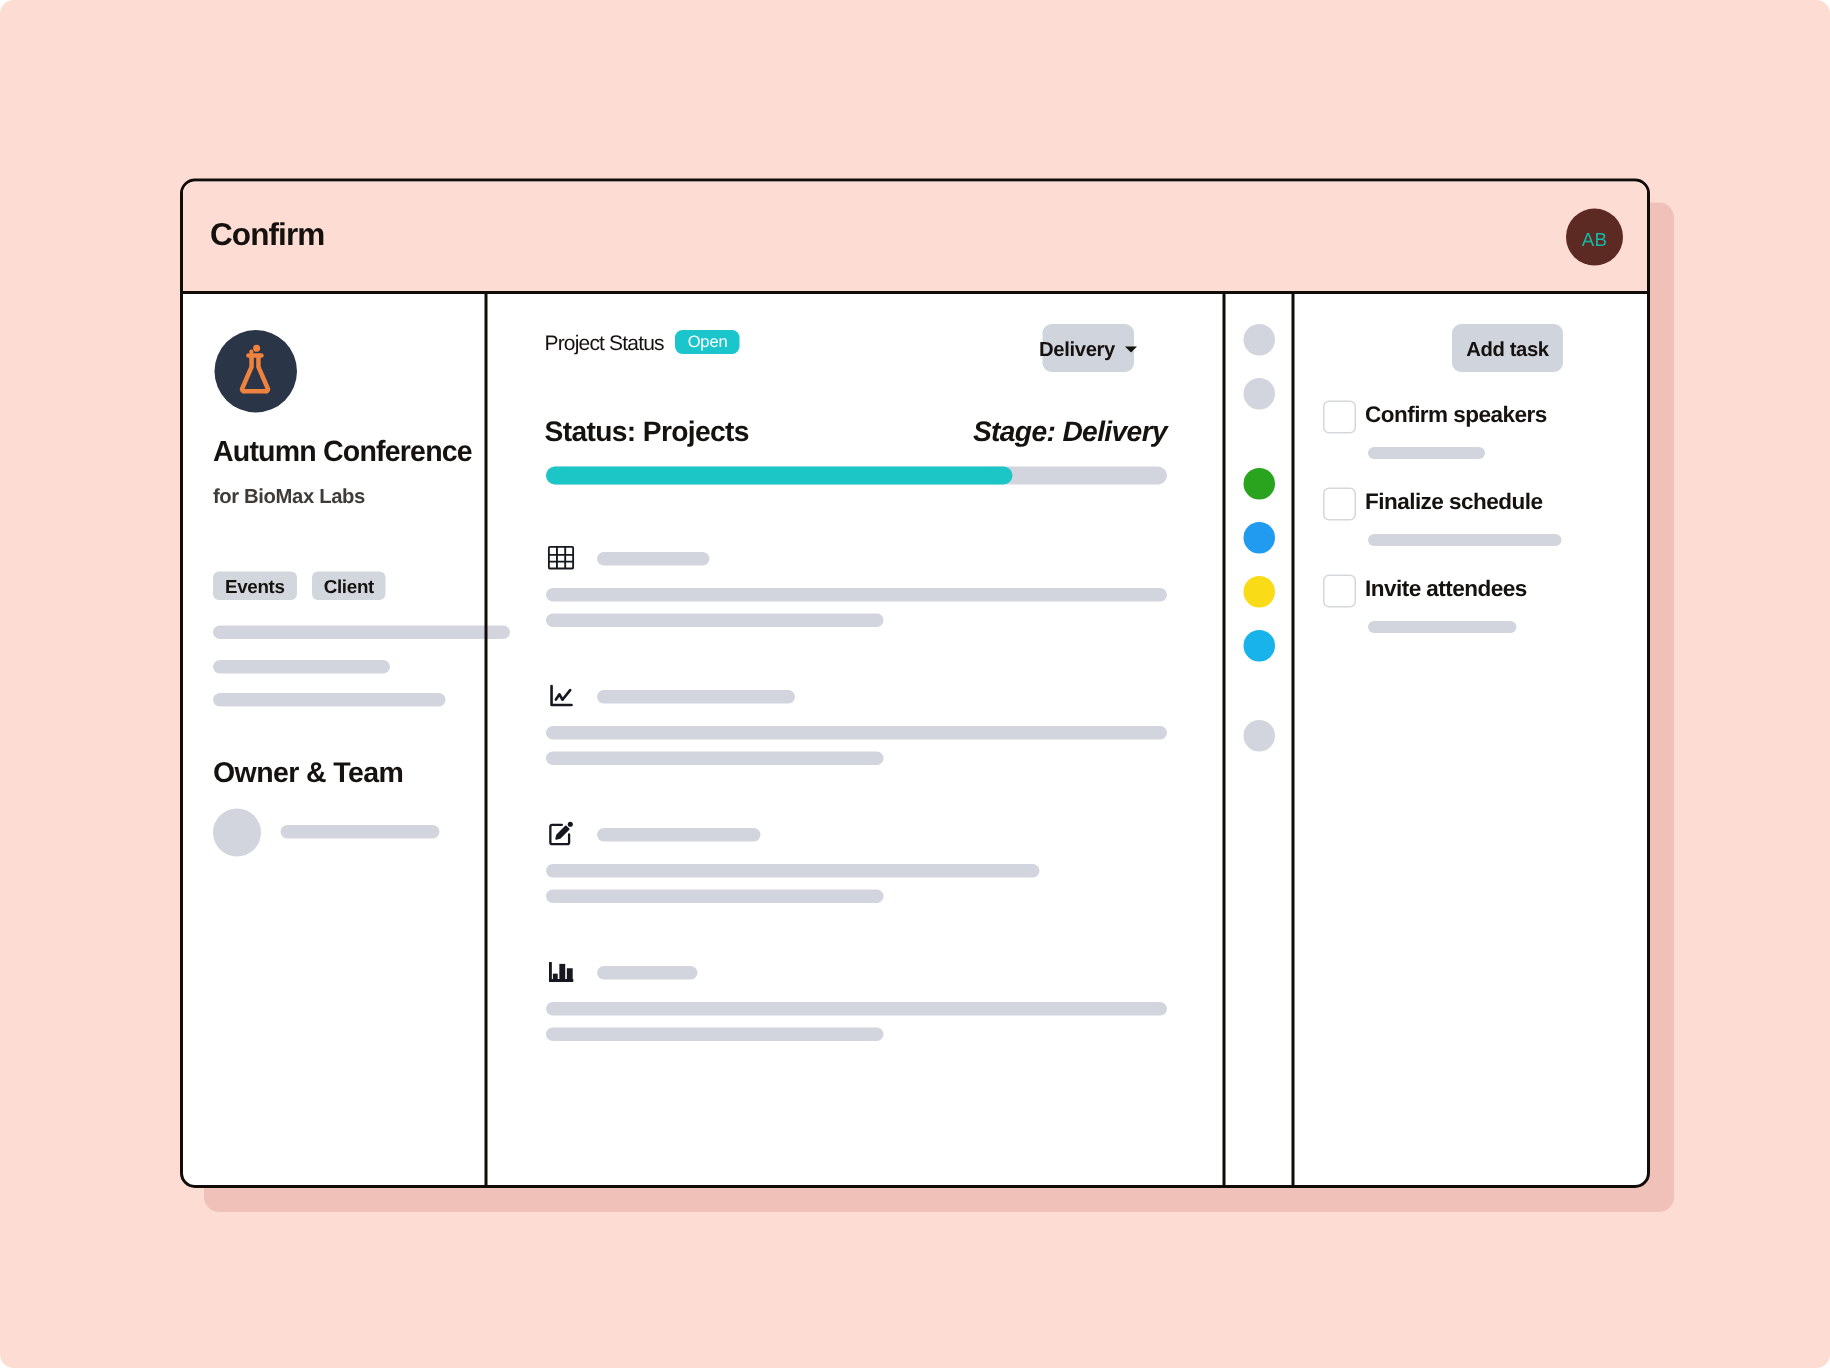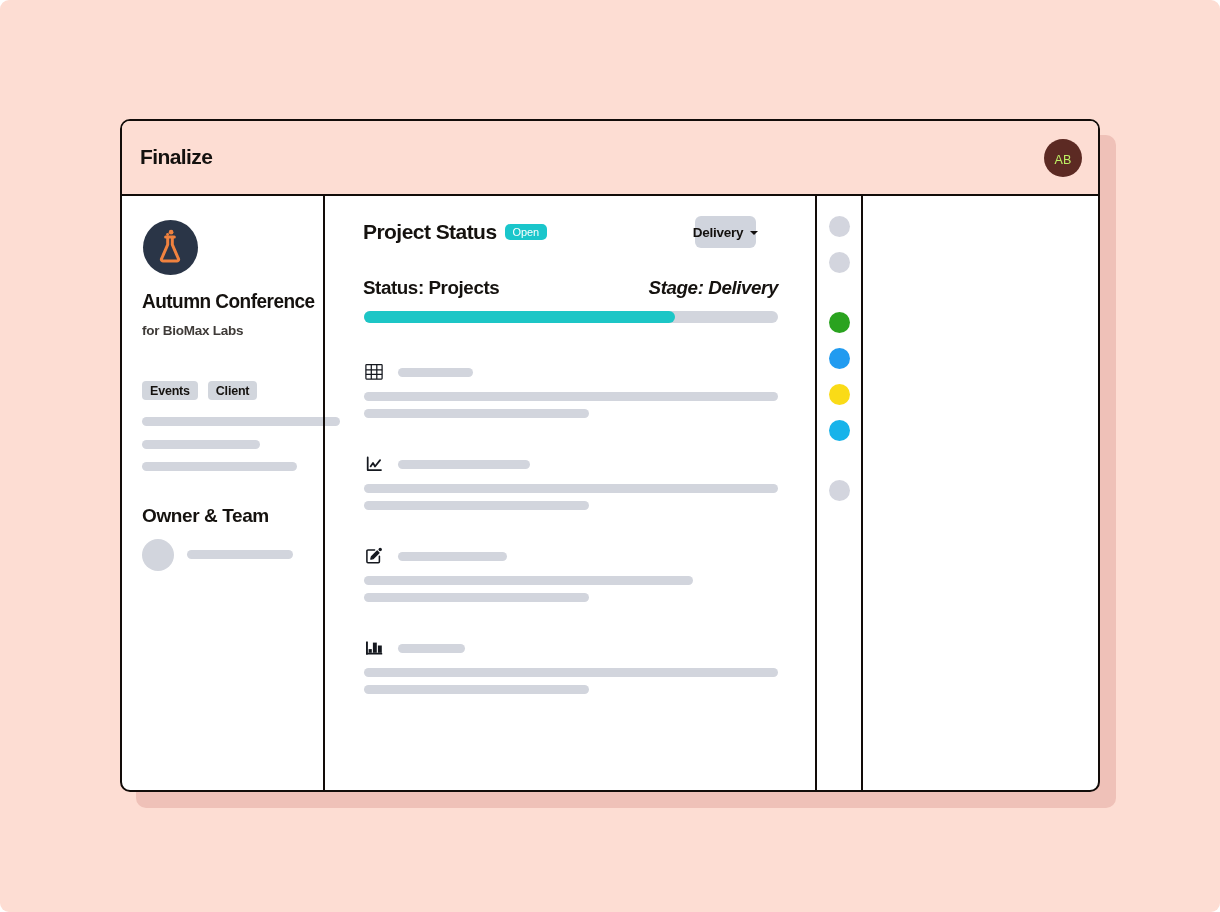--- a/index.html
+++ b/index.html
@@ -28,21 +28,21 @@
     position:absolute;left:0;top:0;right:0;height:75px;
     background:#FDDDD3;border-bottom:2.5px solid #120C09;
     box-sizing:border-box;
   }
   .titlebar .title{
     position:absolute;left:18px;top:24px;
     font-size:21px;font-weight:bold;color:#14110f;letter-spacing:-0.6px;
   }
   .avatar{
     position:absolute;left:922px;top:18px;width:38px;height:38px;border-radius:50%;
-    background:#5C2A23;color:#bef264;font-size:12.5px;
+    background:#5C2A23;color:#14b8a6;font-size:12.5px;
     display:flex;align-items:center;justify-content:center;letter-spacing:.2px;
     padding-top:3px;box-sizing:border-box;
   }
 
   
   .cols{position:absolute;left:0;top:75px;right:0;bottom:0;display:flex;}
   .col-left{width:201px;box-sizing:border-box;position:relative;}
   .col-main{width:494px;box-sizing:border-box;position:relative;border-left:2.5px solid #120C09;border-right:2.5px solid #120C09;}
   .col-dots{width:46px;box-sizing:border-box;position:relative;border-right:2.5px solid #120C09;}
   .col-tasks{flex:1;box-sizing:border-box;position:relative;}
@@ -69,21 +69,21 @@
   .bar{position:absolute;background:#D2D5DD;border-radius:5px;height:9px;}
   .sec-title{
     position:absolute;left:20px;font-size:19px;font-weight:bold;color:#15120f;letter-spacing:-0.4px;
   }
   .owner-av{
     position:absolute;left:20px;width:32px;height:32px;border-radius:50%;background:#D2D5DD;
   }
 
   
   .m-head{position:absolute;left:38px;top:24px;display:flex;align-items:center;gap:8px;}
-  .m-head .h{font-size:21px;font-weight:bold;color:#15120f;letter-spacing:-0.55px;}
+  .m-head .h{font-size:14px;font-weight:normal;color:#15120f;letter-spacing:-0.55px;}
   .badge{
     background:#1AC6CB;color:#fff;border-radius:5px;
     font-size:11px;font-weight:normal;padding:0 8px;height:16px;display:flex;align-items:center;letter-spacing:-0.1px;line-height:1;
   }
   .drop{
     position:absolute;left:370px;top:20px;width:61px;height:32px;background:#D0D4DD;border-radius:6px;
     display:flex;align-items:center;justify-content:center;gap:7px;
     font-size:13.5px;font-weight:bold;color:#14110f;letter-spacing:-0.25px;
   }
   .caret{width:0;height:0;border-left:4px solid transparent;border-right:4px solid transparent;border-top:4.6px solid #14110f;margin-top:1px;}
@@ -113,21 +113,21 @@
   .task .lab{position:absolute;left:28px;top:1px;font-size:15px;font-weight:bold;color:#15120f;letter-spacing:-0.35px;white-space:nowrap;}
   .task .tb{position:absolute;left:30px;top:31px;height:8px;border-radius:4px;background:#D2D5DD;}
 </style>
 </head>
 <body>
 
 <div class="stage">
   <div class="shadow"></div>
   <div class="window">
     <div class="titlebar">
-      <div class="title">Finalize</div>
+      <div class="title">Confirm</div>
       <div class="avatar">AB</div>
     </div>
     <div class="cols">
       <div class="col-left">
         <div class="logo">
           <svg width="32" height="40" viewBox="0 0 32 40">
             <g fill="none" stroke="#F0823F" stroke-width="3.0" stroke-linecap="round" stroke-linejoin="round">
               <path d="M11.6 13.0 h8.7"></path>
               <path d="M13.7 13.3 v7.3 L7.7 34.5 a1.5 1.5 0 0 0 1.4 2.4 h13.8 a1.5 1.5 0 0 0 1.4 -2.4 l-6.0 -13.9 v-7.3"></path>
             </g>
@@ -217,15 +217,33 @@
       </div>
       <div class="col-dots">
         <div class="dot" style="top: 20px; background: rgb(211, 213, 222);"></div>
         <div class="dot" style="top: 56px; background: rgb(211, 213, 222);"></div>
         <div class="dot" style="top: 116px; background: rgb(42, 163, 31);"></div>
         <div class="dot" style="top: 152px; background: rgb(33, 155, 240);"></div>
         <div class="dot" style="top: 188px; background: rgb(250, 219, 23);"></div>
         <div class="dot" style="top: 224px; background: rgb(23, 179, 234);"></div>
         <div class="dot" style="top: 284px; background: rgb(211, 213, 222);"></div>
       </div>
+      <div class="col-tasks">
+        <div class="addbtn">Add task</div>
+        <div class="task" style="top:71px;">
+          <span class="box"></span>
+          <span class="lab">Confirm speakers</span>
+          <span class="tb" style="width: 78px;"></span>
+        </div>
+        <div class="task" style="top:129px;">
+          <span class="box"></span>
+          <span class="lab">Finalize schedule</span>
+          <span class="tb" style="width: 129px;"></span>
+        </div>
+        <div class="task" style="top:187px;">
+          <span class="box"></span>
+          <span class="lab">Invite attendees</span>
+          <span class="tb" style="width: 99px;"></span>
+        </div>
+      </div>
     </div>
   </div>
 </div>
 
 </body></html>

